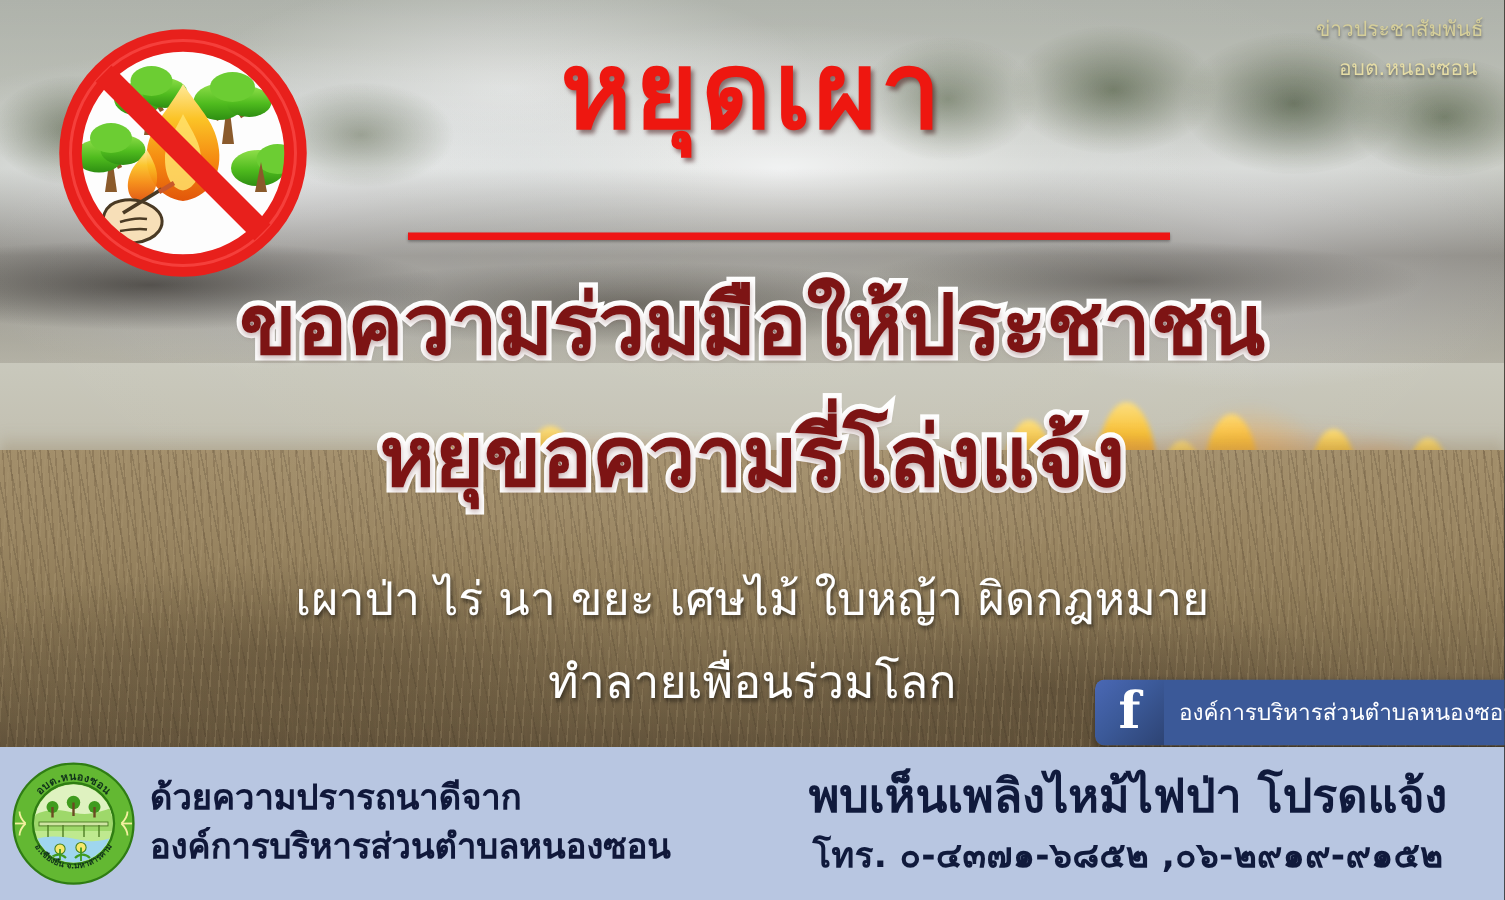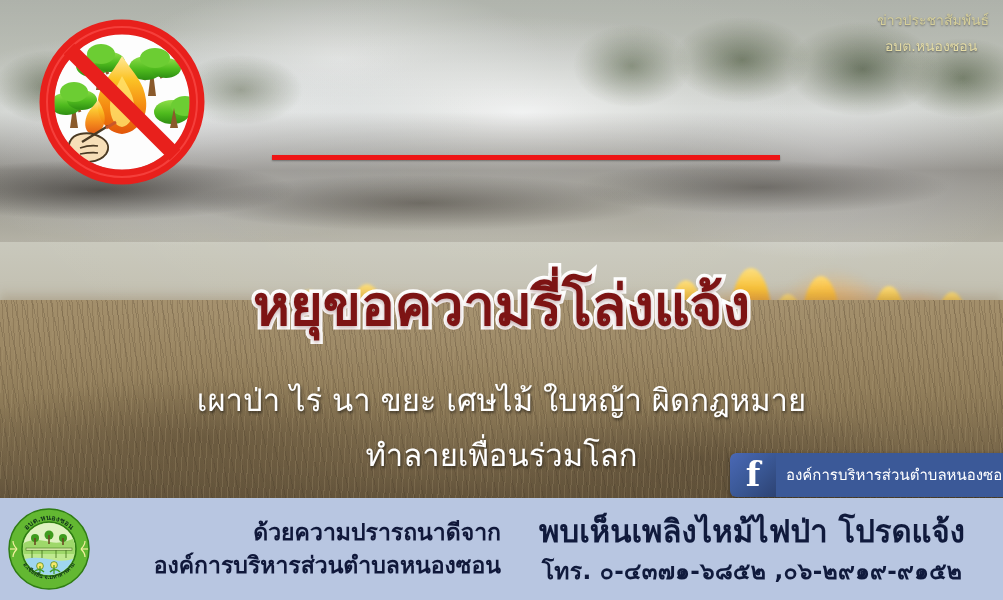--- a/index.html
+++ b/index.html
@@ -133,21 +133,21 @@
   .no-burn-icon {
     position: absolute;
     left: 22px; top: 16px;
     width: 200px; height: 172px;
   }
 
   
   .top-right {
     position: absolute;
     right: 14px; top: 10px;
-    text-align: center;
+    text-align: right;
     line-height: 1.45;
   }
   .tr-line1 {
     font-size: 14px;
     color: #d6cf9a;
     text-shadow: 0 1px 2px rgba(0,0,0,.45);
     white-space: nowrap;
   }
   .tr-line2 {
     font-size: 14px;
@@ -264,21 +264,21 @@
     align-items: center;
     width: 501px;
     padding-left: 8px;
   }
   .emblem {
     width: 82px; height: 82px;
     flex: 0 0 auto;
     margin-right: 10px;
   }
   .bb-left-text {
-    text-align: right;
+    text-align: left;
     flex: 1 1 auto;
     color: #10183a;
     line-height: 1.25;
   }
   .bb-left-text .l1 { font-size: 23px; font-weight: bold; }
   .bb-left-text .l2 { font-size: 23px; font-weight: bold; margin-top: 4px; }
 
   .bb-right {
     width: 502px;
     text-align: center;
@@ -408,23 +408,25 @@
       <circle cx="100" cy="86" r="75" fill="none" stroke="#ff5a55" stroke-width="2" opacity=".55"></circle>
       <line x1="47" y1="33" x2="153" y2="139" stroke="#e8201c" stroke-width="15" stroke-linecap="butt"></line>
     </svg>
   </div>
 
   <div class="top-right">
     <div class="tr-line1">ข่าวประชาสัมพันธ์</div>
     <div class="tr-line2">อบต.หนองซอน</div>
   </div>
 
+  <div class="headline">หยุดเผา</div>
 
   <div class="divider"></div>
 
+  <div class="big-line big-line-1">ขอความร่วมมือให้ประชาชน</div>
   <div class="big-line big-line-2">หยุขอความรี่โล่งแจ้ง</div>
 
   <div class="sub-line sub-line-2">ทำลายเพื่อนร่วมโลก</div>
   <div class="sub-line sub-line-1">เผาป่า ไร่ นา ขยะ เศษไม้ ใบหญ้า ผิดกฎหมาย</div>
 
   <div class="fb-badge">
     <div class="fb-mark">
       <span class="f-glyph">f</span>
     </div>
     <div class="fb-label">องค์การบริหารส่วนตำบลหนองซอน</div>

